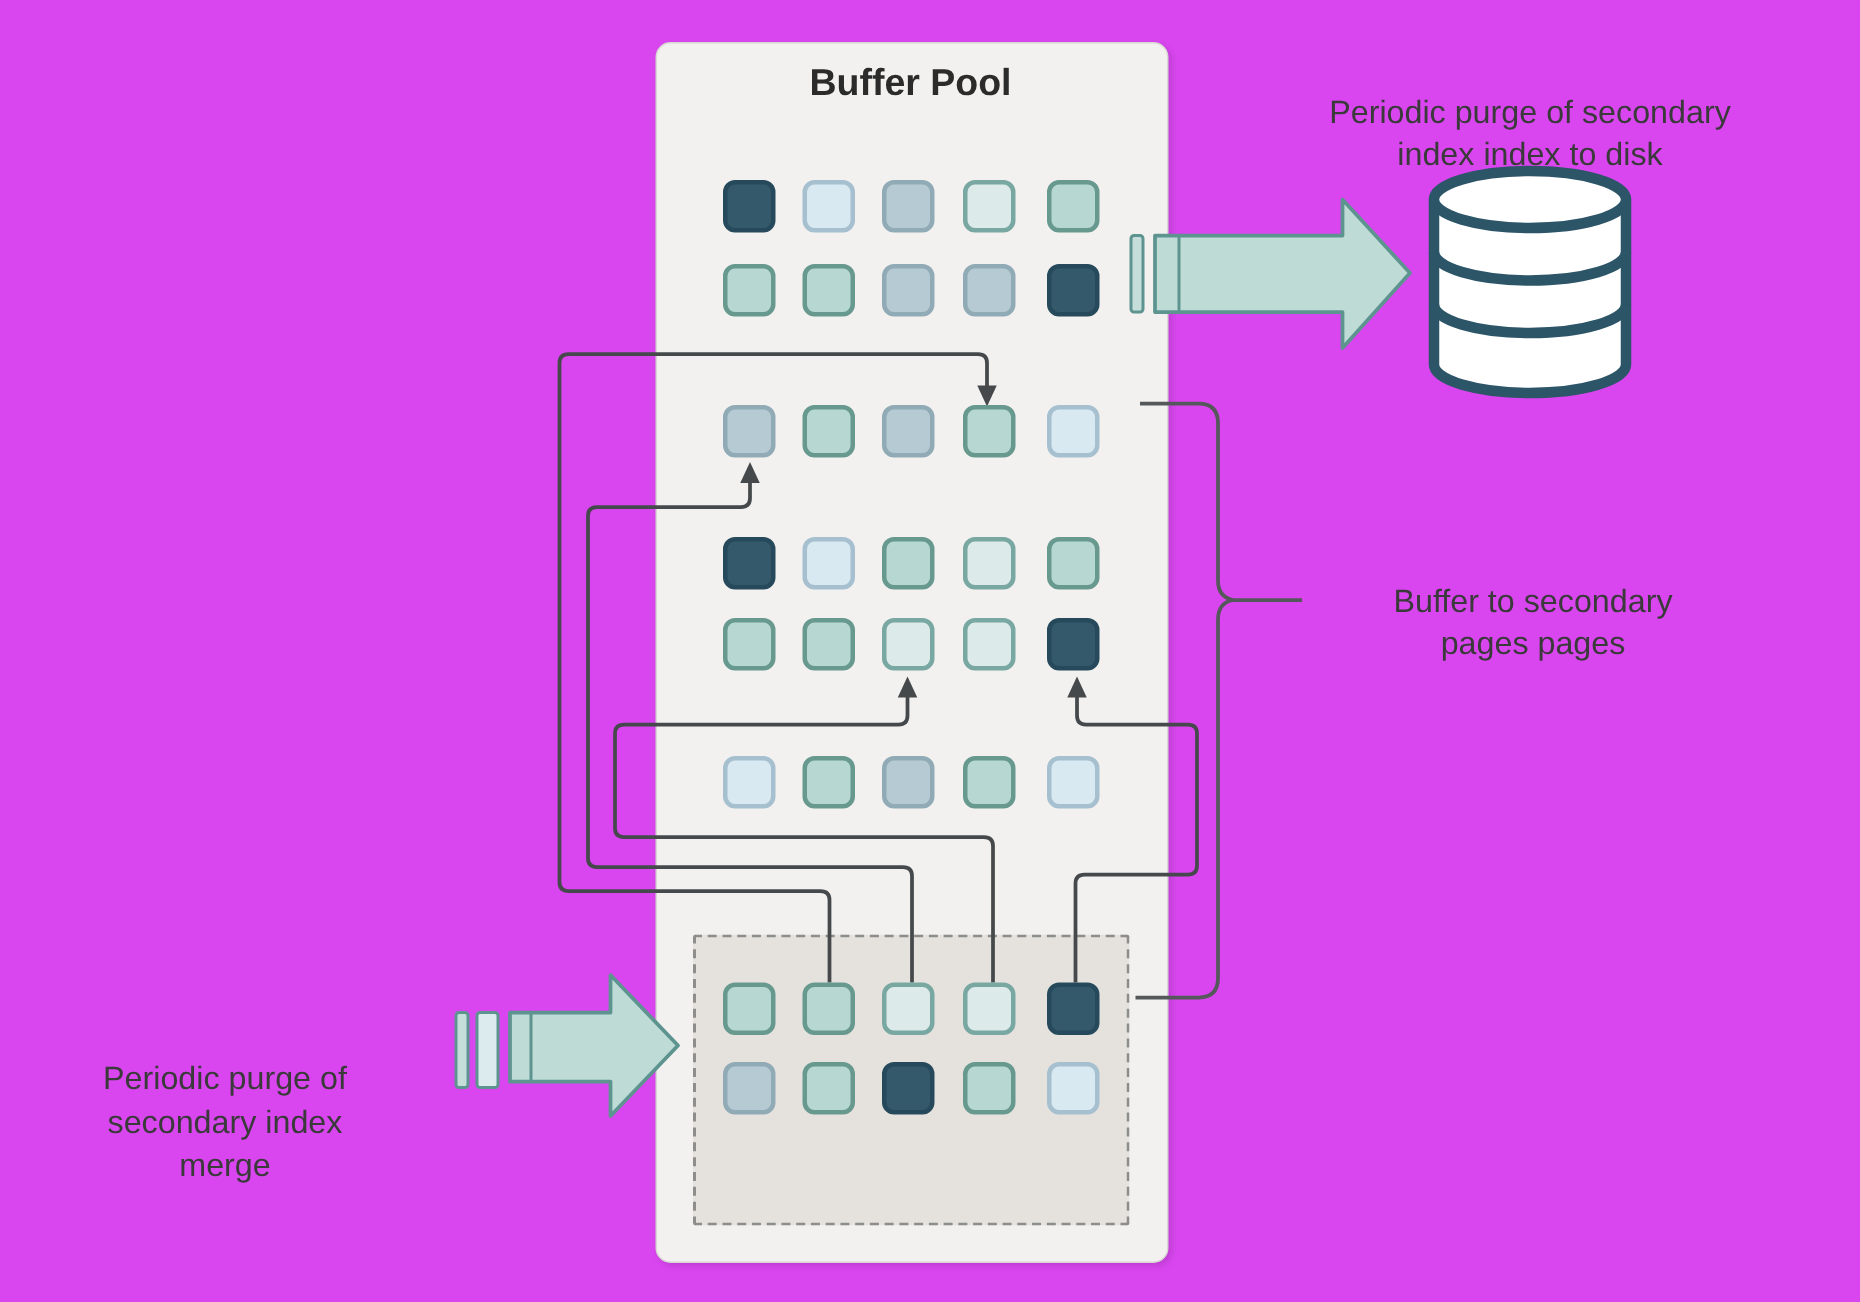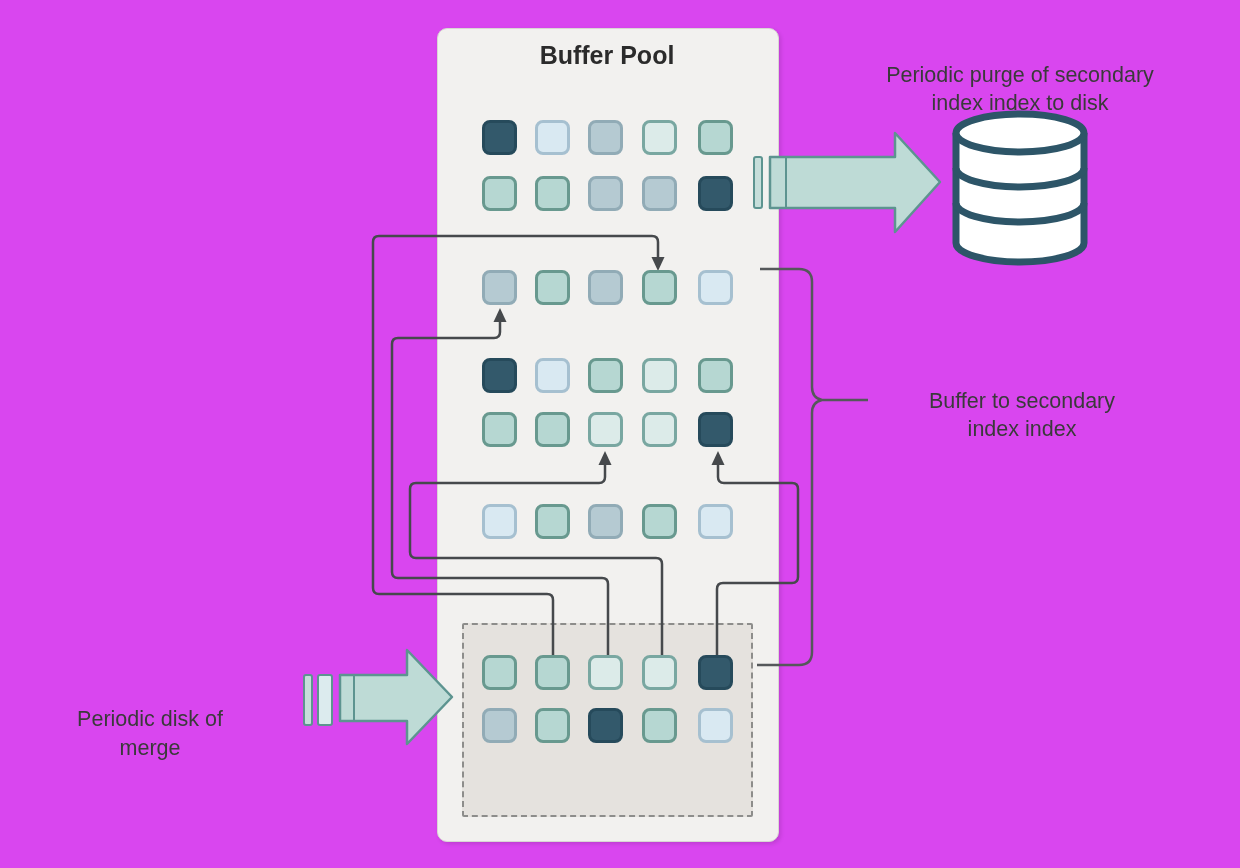--- a/index.html
+++ b/index.html
@@ -123,20 +123,21 @@
     </div>
 
   <div class="title bp-title">Buffer Pool</div>
 
   <div class="label label-purge">
     <div>Periodic purge of secondary</div>
     <div>index index to disk</div>
   </div>
   <div class="label label-changes">
     <div>Buffer to secondary</div>
-    <div>index index</div>
+    <div>pages pages</div>
   </div>
   <div class="label label-merge">
-    <div>Periodic disk of</div>
+    <div>Periodic purge of</div>
+    <div>secondary index</div>
     <div>merge</div>
   </div>
 
 </div>
 
 </body></html>

